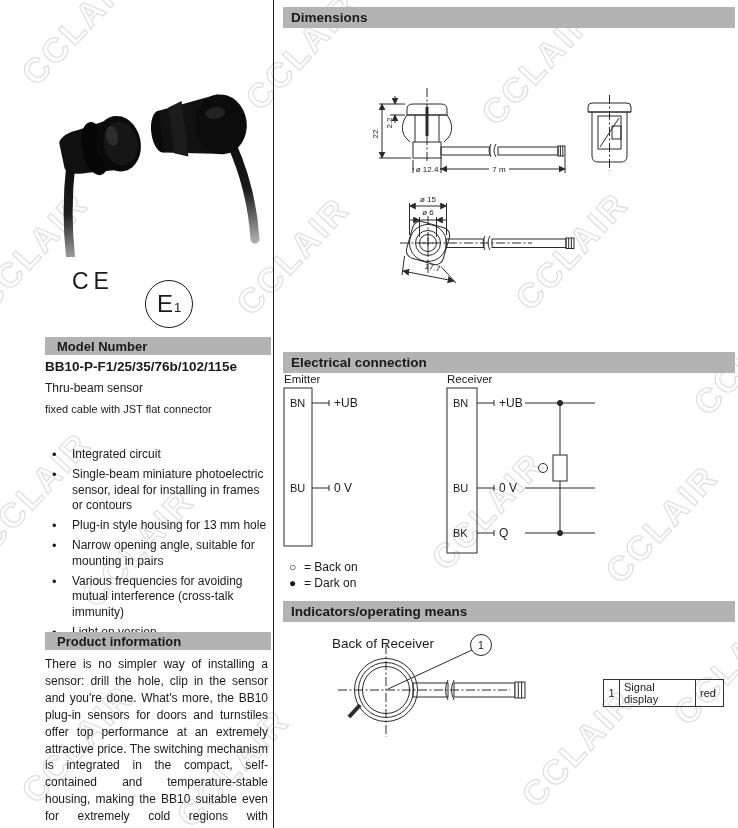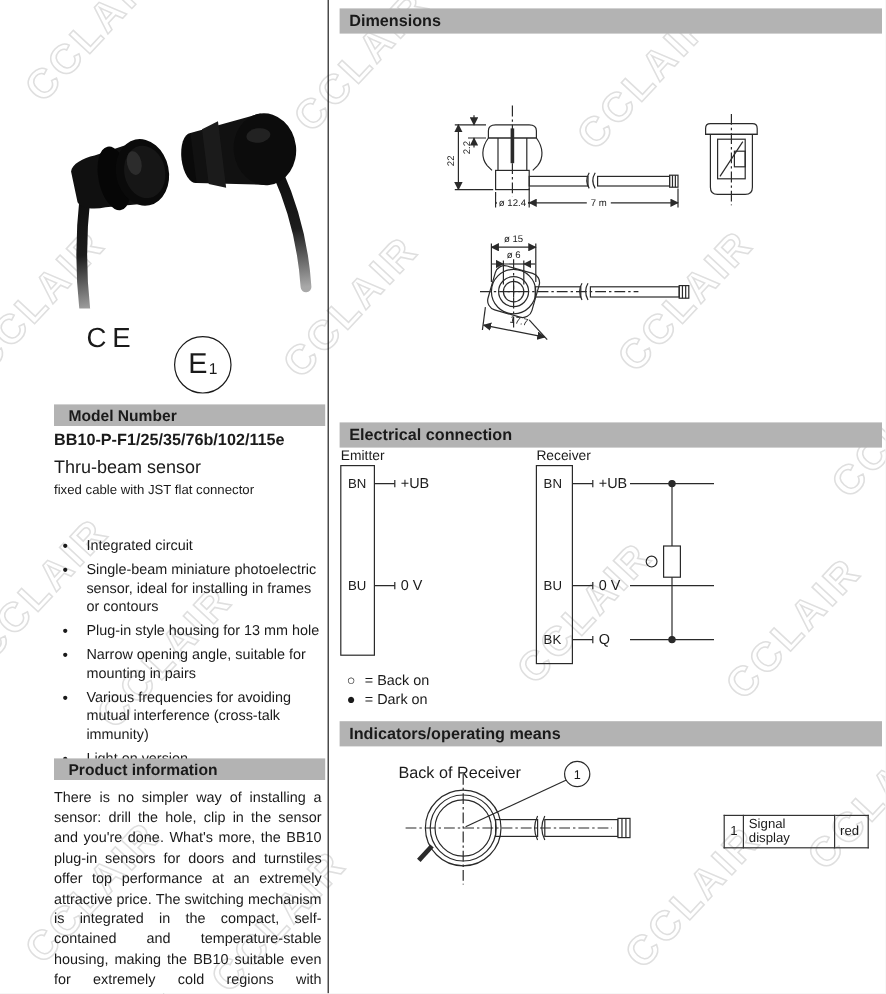--- a/index.html
+++ b/index.html
@@ -18,21 +18,21 @@
   .divider { position:absolute; left:273px; top:0; width:1px; height:828px; background:#1e1e1e; }
 
   .bar {
     position:absolute; background:#b3b3b3; height:18px; display:flex; align-items:center;
     padding-left:12px; font-weight:bold; font-size:13px; box-sizing:border-box;
   }
   .bar.right-bar { height:21px; font-size:13.5px; padding-left:8px; }
 
   .abs { position:absolute; }
   .model-number { font-weight:bold; font-size:13.5px; }
-  .model-type { font-size:15px; }
+  .model-type { font-size:12px; }
   .cable-note { font-size:11px; }
 
   .features-list { margin:0; padding:0; list-style:none; font-size:12px; line-height:15.5px; width:224px; }
   .features-list li { position:relative; padding-left:27px; margin-bottom:4.5px; }
   .features-list li::before { content:"\2022"; position:absolute; left:7px; top:0; font-size:13px; }
 
   .product-text { font-size:12px; line-height:16.9px; text-align:justify; width:223px; }
 
   .ce-mark { font-size:23px; letter-spacing:5px; font-weight:normal; }
   .e1-mark {

